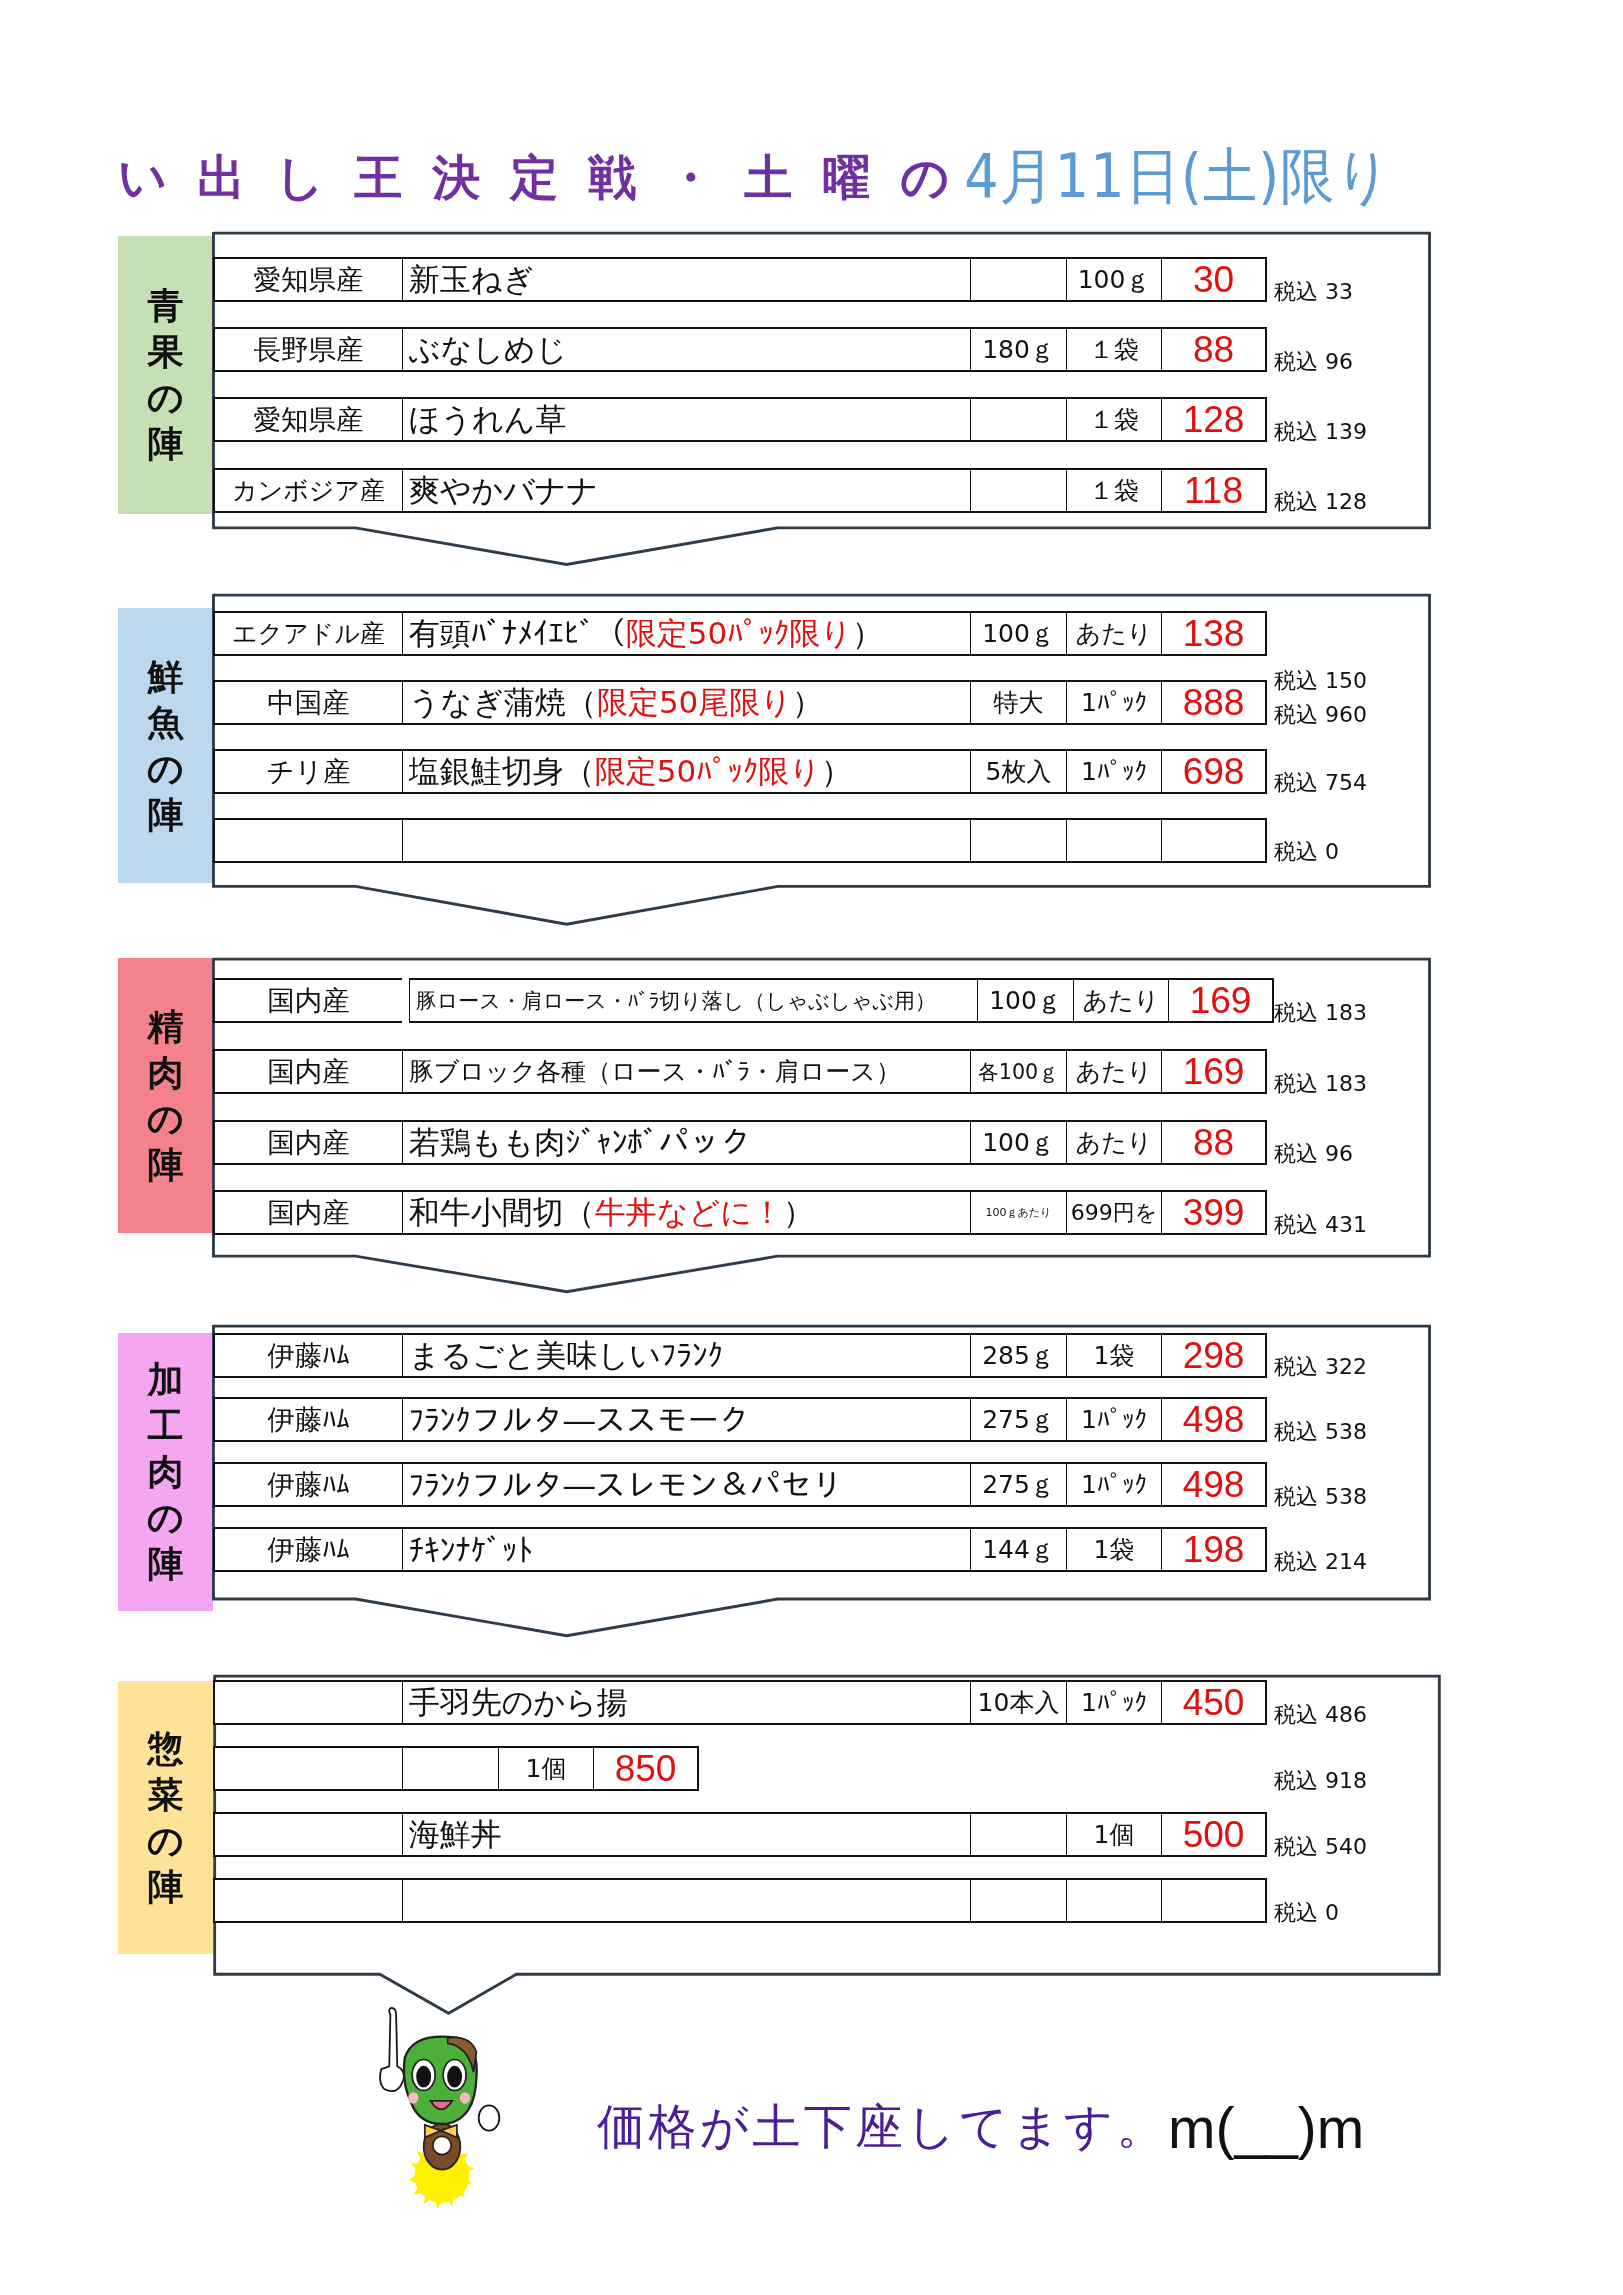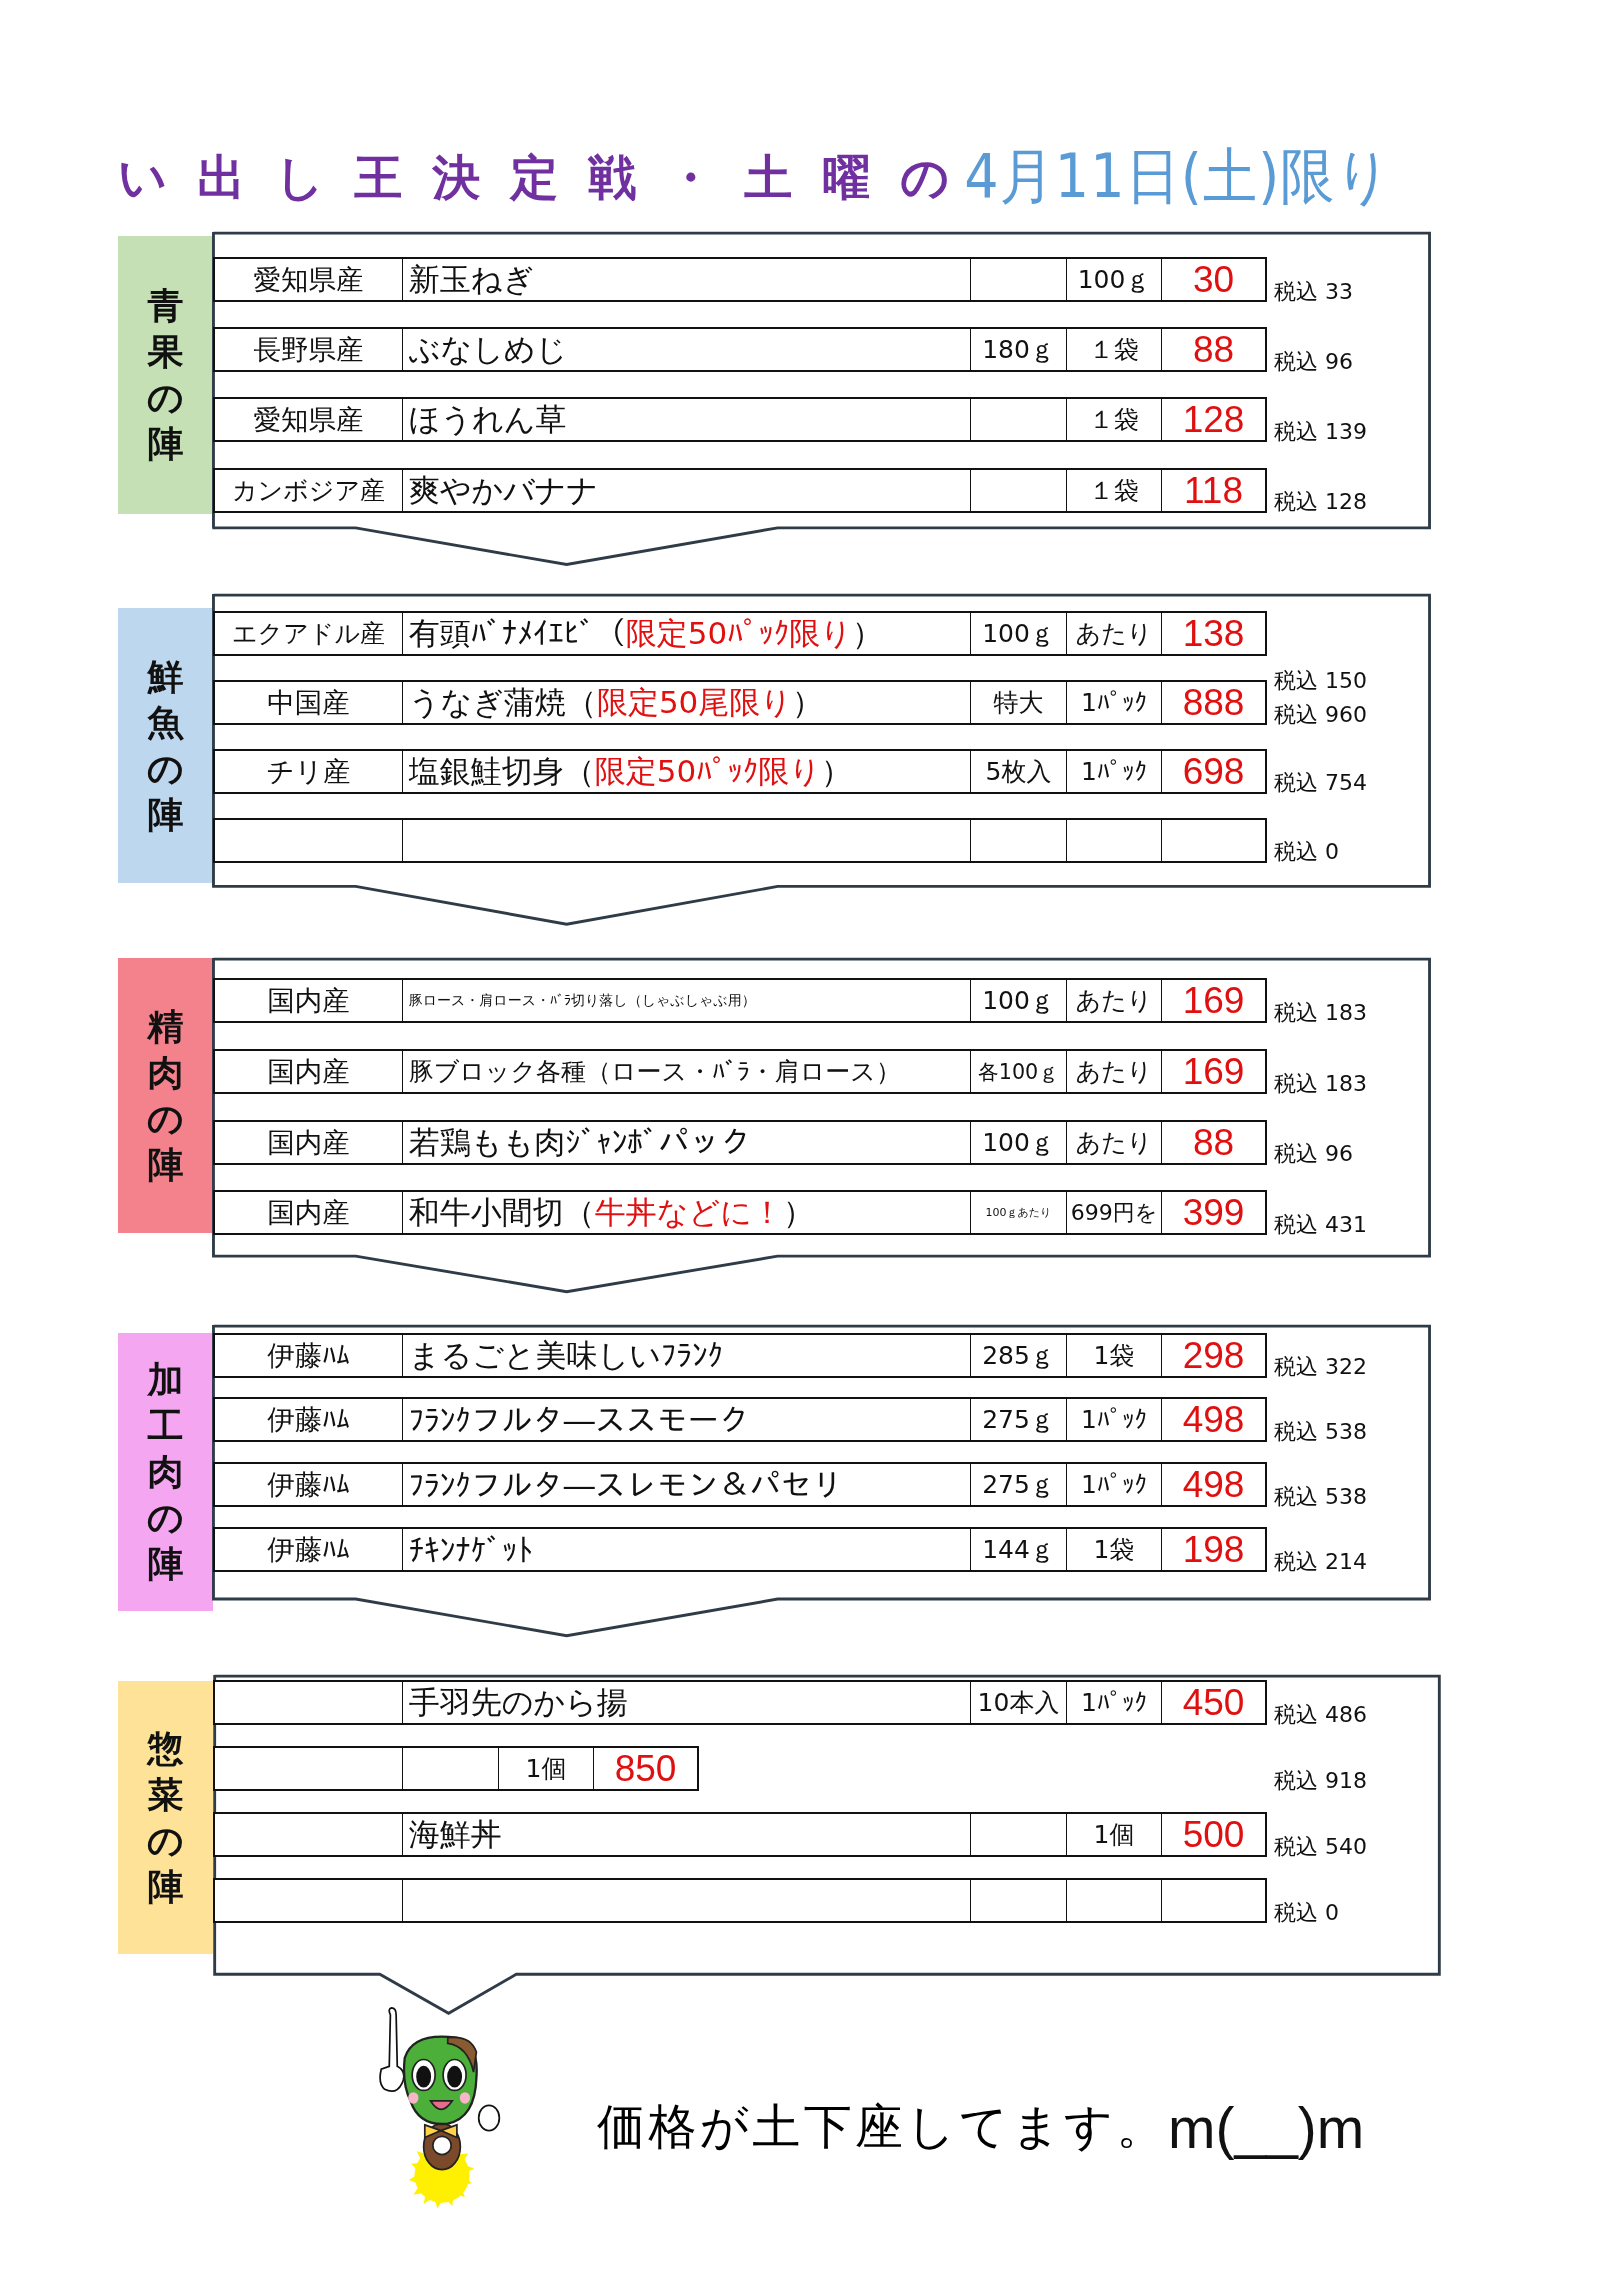--- a/index.html
+++ b/index.html
@@ -14,31 +14,31 @@
 
   .tab { position:absolute; left:118px; width:95px; display:flex; flex-direction:column; align-items:center; justify-content:center; }
   .tab span { display:block; font-size:36px; font-weight:bold; line-height:46px; color:#111; }
 
   .row { position:absolute; left:213px; height:45px; display:flex; }
   .cell { box-sizing:border-box; height:45px; border:2.9px solid #111; border-left-width:1.7px; border-right-width:0; display:flex; align-items:center; background:#fff; overflow:hidden; white-space:nowrap; }
   .cell:first-child { border-left-width:2.3px; }
   .cell:last-child { border-right-width:2.9px; }
   .c-origin { width:189px; justify-content:center; font-size:27.5px; }
   .c-name { width:568px; padding-left:5.7px; font-size:31px; }
-  .c-name.small { font-size:14px; }
+  .c-name.small { font-size:21px;margin-left:7px; }
   .c-name.mid { font-size:25px; }
   .c-size { width:96px; justify-content:center; font-size:25px; }
   .c-size.tiny { font-size:11px; }
   .c-unit { width:95px; justify-content:center; font-size:25px; }
   .c-price { width:106px; justify-content:center; font-size:37px; color:#e01010; font-family:"Liberation Sans", sans-serif; }
   .red { color:#e01010; }
 
   .tax { position:absolute; left:1274px; font-size:22px; white-space:nowrap; }
 
-  .slogan { position:absolute; left:597px; top:2095px; font-size:48px; color:#000000; white-space:nowrap; letter-spacing:3.4px; }
+  .slogan { position:absolute; left:597px; top:2095px; font-size:48px; color:#4c1d95; white-space:nowrap; letter-spacing:3.4px; }
   .emote { position:absolute; left:1168px; top:2095px; font-size:57px; color:#111; font-family:"Liberation Sans", sans-serif; white-space:nowrap; }
 
   .mascot { position:absolute; left:356px; top:2003px; width:172px; height:207px; }
 </style>
 </head>
 <body>
 
 <div class="title">
   <span class="title-main">い出し王決定戦・土曜の陣</span>
   <span class="title-date">4月11日(土)限り</span>

